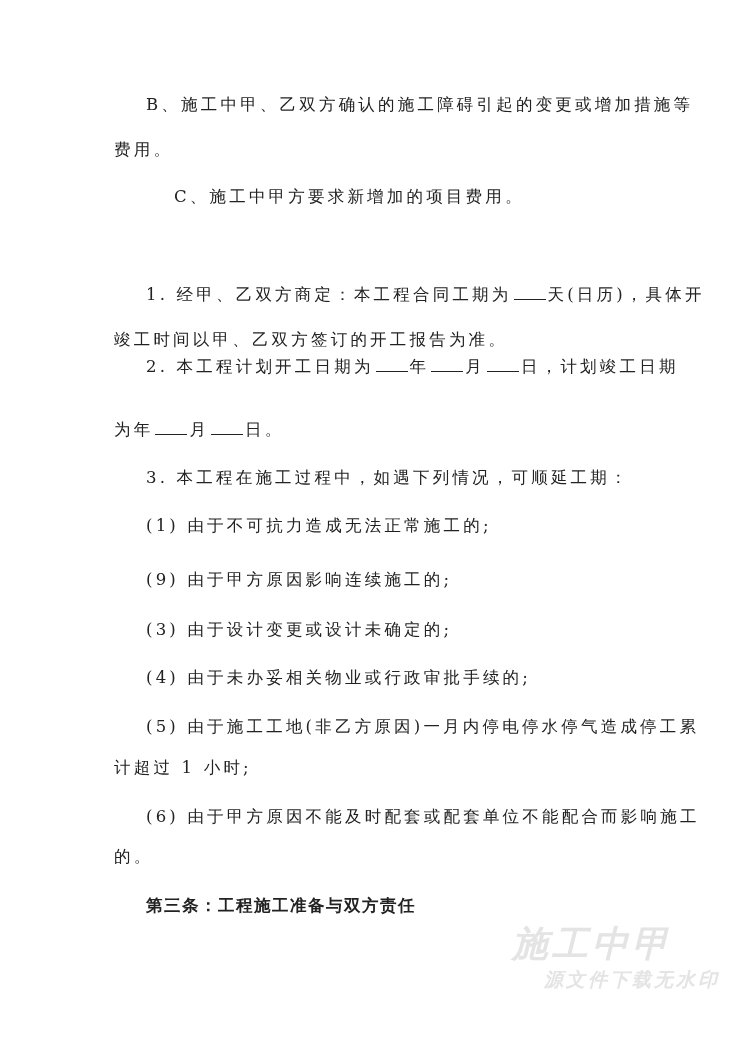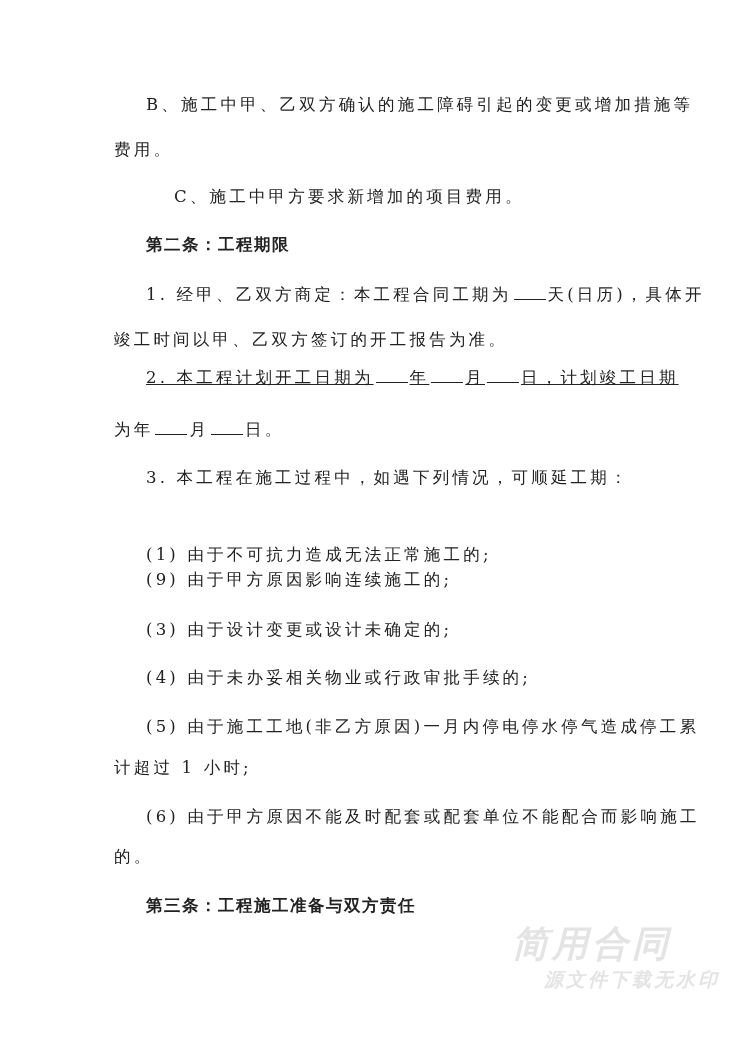--- a/index.html
+++ b/index.html
@@ -17,44 +17,43 @@
 </head>
 <body>
 
 <div class="page">
 
   <div class="line indent" style="top:94px;">B、施工中甲、乙双方确认的施工障碍引起的变更或增加措施等</div>
   <div class="line" style="top:139px;">费用。</div>
 
   <div class="line indent" style="top:186px;margin-left:28px;">C、施工中甲方要求新增加的项目费用。</div>
 
-  <div class="line indent heading" style="top:234px;">第二条：工程期限</div>
 
   <div class="line indent" style="top:284px;">
     <span>1. 经甲、乙双方商定：本工程合同工期为</span><span class="blank" style="width:32px;"></span><span>天(日历)，具体开</span>
   </div>
   <div class="line" style="top:329px;">竣工时间以甲、乙双方签订的开工报告为准。</div>
 
-  <div class="line indent" style="top:367px;text-decoration:underline;">
+  <div class="line indent" style="top:356px;">
     <span>2. 本工程计划开工日期为</span><span class="blank" style="width:32px;"></span><span>年</span><span class="blank" style="width:32px;"></span><span>月</span><span class="blank" style="width:32px;"></span><span>日，计划竣工日期</span>
   </div>
   <div class="line" style="top:419px;">
     <span>为年</span><span class="blank" style="width:32px;"></span><span>月</span><span class="blank" style="width:32px;"></span><span>日。</span>
   </div>
 
   <div class="line indent" style="top:467px;">3. 本工程在施工过程中，如遇下列情况，可顺延工期：</div>
 
-  <div class="line indent" style="top:515px;margin-top:29px;">(1) 由于不可抗力造成无法正常施工的;</div>
+  <div class="line indent" style="top:515px;">(1) 由于不可抗力造成无法正常施工的;</div>
   <div class="line indent" style="top:569px;">(9) 由于甲方原因影响连续施工的;</div>
   <div class="line indent" style="top:619px;">(3) 由于设计变更或设计未确定的;</div>
   <div class="line indent" style="top:667px;">(4) 由于未办妥相关物业或行政审批手续的;</div>
 
   <div class="line indent" style="top:716px;">(5) 由于施工工地(非乙方原因)一月内停电停水停气造成停工累</div>
   <div class="line" style="top:757px;">计超过 1 小时;</div>
 
   <div class="line indent" style="top:806px;">(6) 由于甲方原因不能及时配套或配套单位不能配合而影响施工</div>
   <div class="line" style="top:846px;">的。</div>
 
   <div class="line indent heading" style="top:895px;">第三条：工程施工准备与双方责任</div>
 
-  <div class="wm wm-title">简用合同</div>
+  <div class="wm wm-title">施工中甲</div>
   <div class="wm wm-sub">源文件下载无水印</div>
 </div>
 
 </body></html>

